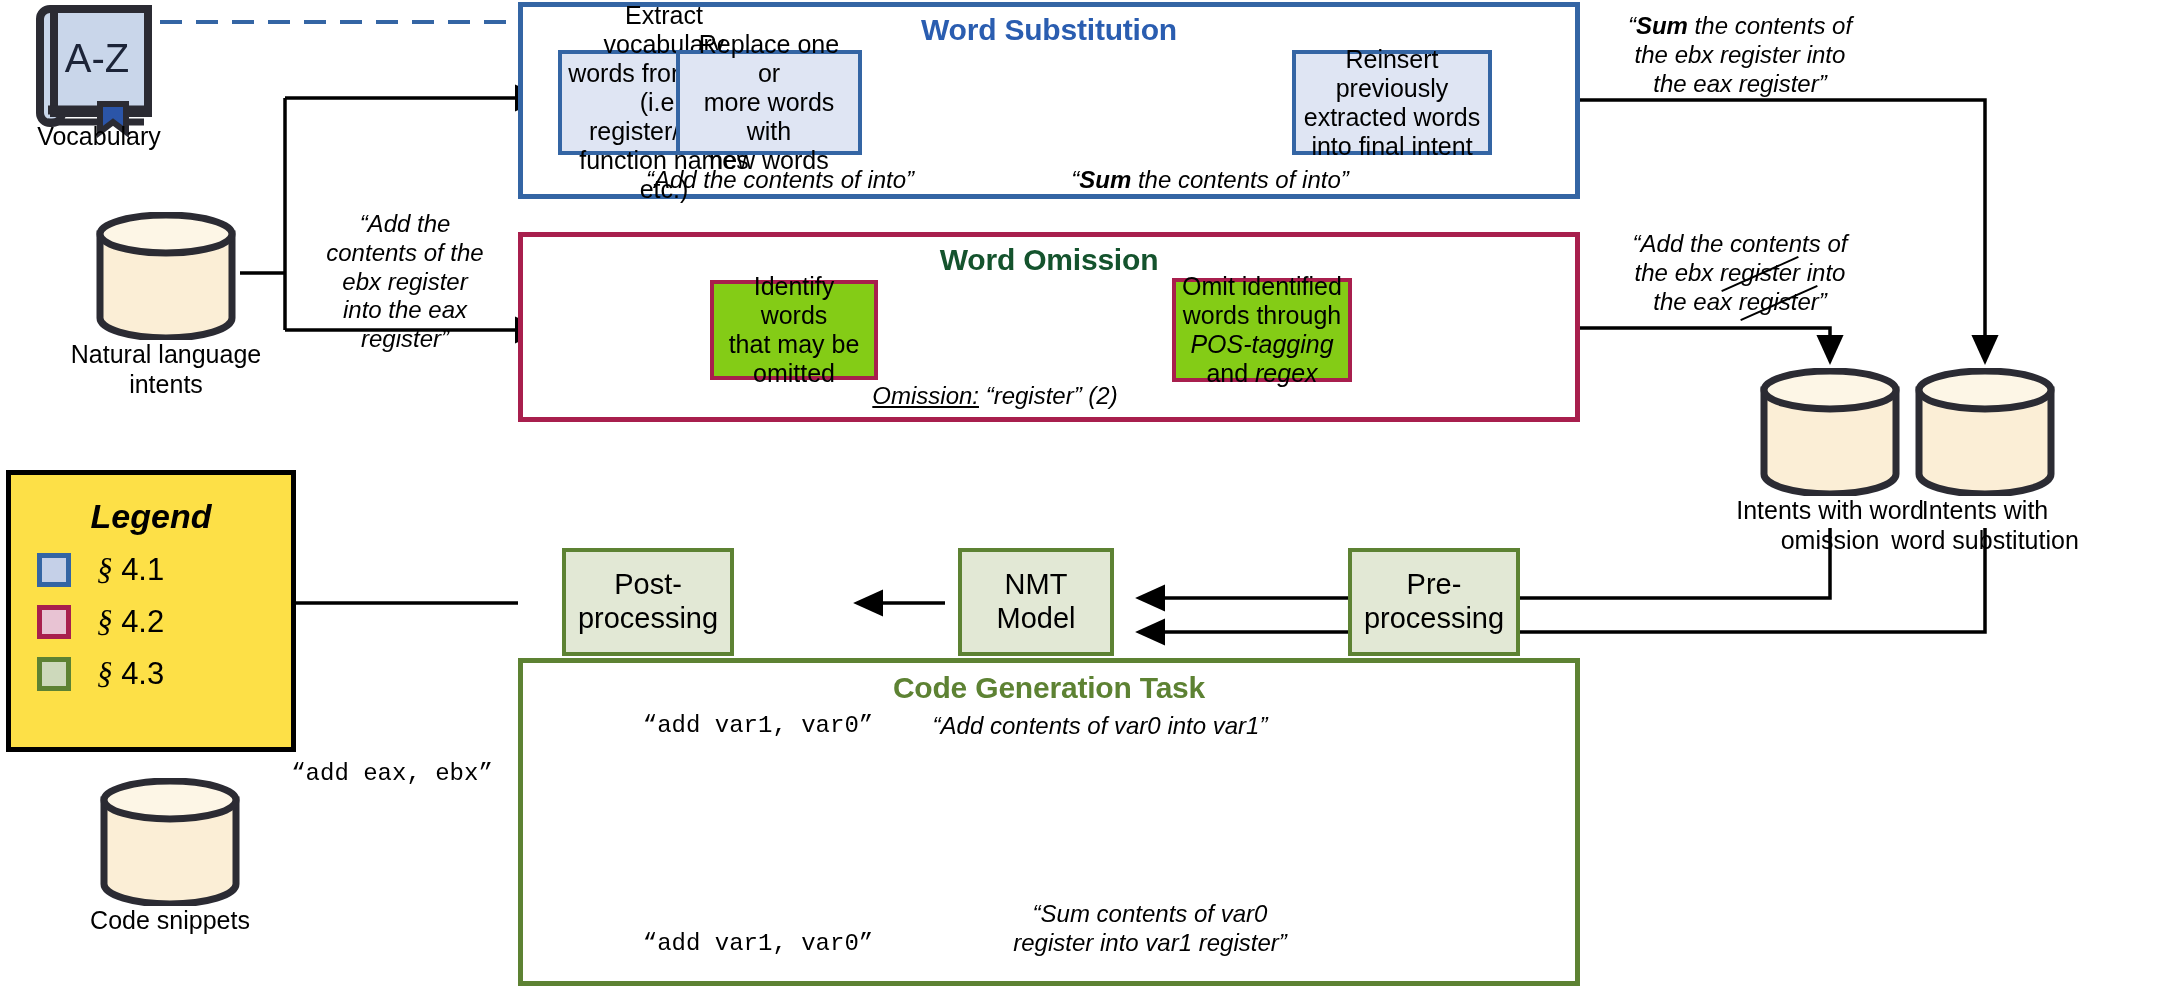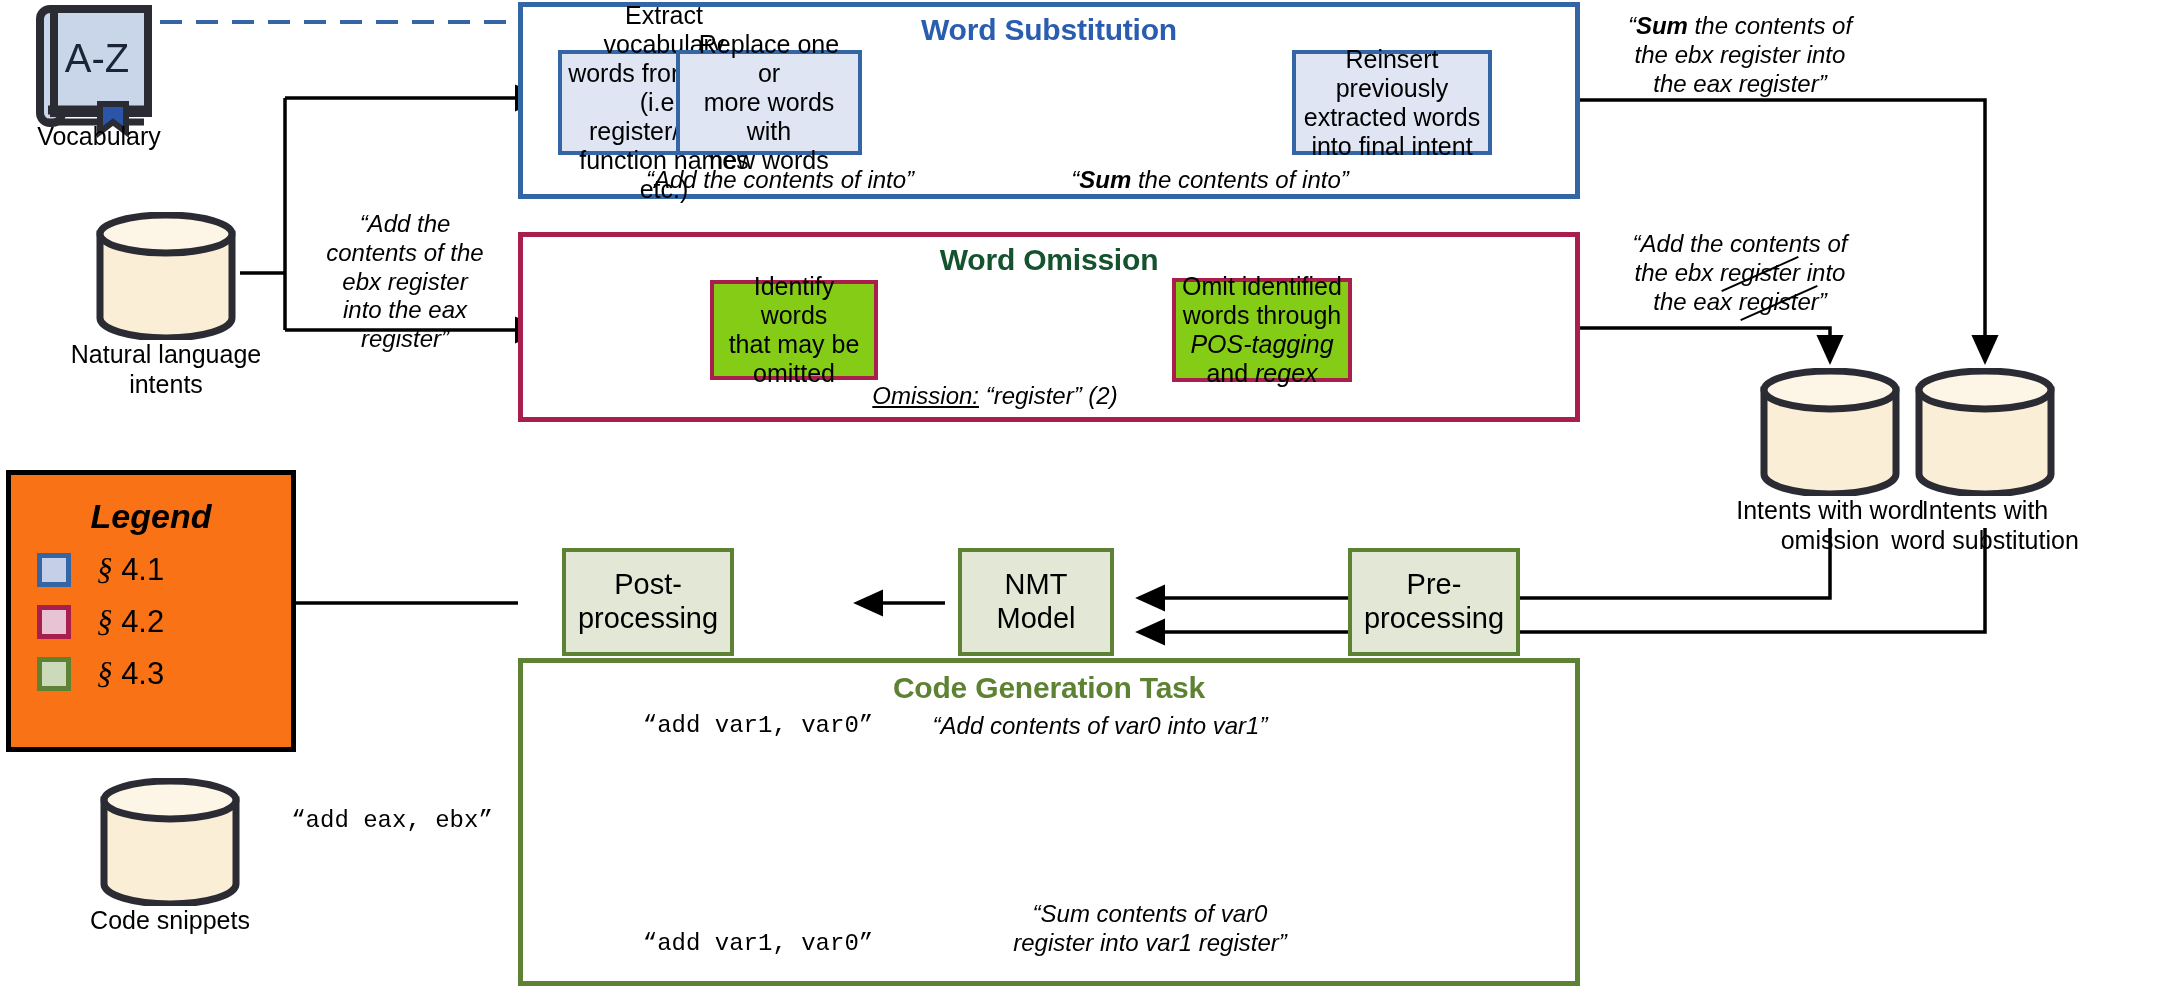--- a/index.html
+++ b/index.html
@@ -52,21 +52,21 @@
   
   .cyl{position:absolute;}
   .cyl .label{
     position:absolute;left:50%;transform:translateX(-50%);
     white-space:nowrap;text-align:center;font-size:25px;line-height:1.18;
   }
 
   
   #legend{
     position:absolute;box-sizing:border-box;
-    border:5px solid #000;background:#f97316;
+    border:5px solid #000;background:#fde047;
     padding:0;
   }
   #legend .lg-title{
     text-align:center;font-weight:bold;font-style:italic;font-size:34px;
     margin-top:22px;
   }
   #legend .row{display:flex;align-items:center;gap:26px;margin:16px 0 0 26px;}
   #legend .sw{width:34px;height:34px;box-sizing:border-box;}
   #legend .sw.b{border:5px solid #3465a4;background:#c5d0e8;}
   #legend .sw.p{border:5px solid #a81f4d;background:#e8c3d3;}
@@ -309,21 +309,21 @@
 
   <div class="cap mono" style="left:608px;top:930px;width:300px;">“add var1, var0”</div>
 
   <div class="cap it" style="left:890px;top:712px;width:420px;">“Add contents of var0 into var1”</div>
 
   <div class="cap it" style="left:940px;top:900px;width:420px;">
     <span>“Sum contents of var0</span><br>
     <span>register into var1 register”</span>
   </div>
 
-  <div class="cap mono" style="left:262px;top:760px;width:260px;margin-top:47px;">“add eax, ebx”</div>
+  <div class="cap mono" style="left:262px;top:760px;width:260px;">“add eax, ebx”</div>
 
   <div class="cyl" style="left:96px;top:778px;width:148px;height:128px;">
     <svg width="148" height="128" viewBox="0 0 148 128">
       <path d="M8,22 v84 a66,20 0 0 0 132,0 v-84 Z" fill="#fbeed6" stroke="#2b2b33" stroke-width="7"></path>
       <ellipse cx="74" cy="22" rx="66" ry="19" fill="#fdf6e6" stroke="#2b2b33" stroke-width="7"></ellipse>
     </svg>
     <div class="label" style="top:128px;">Code snippets</div>
   </div>
 
 </div>

